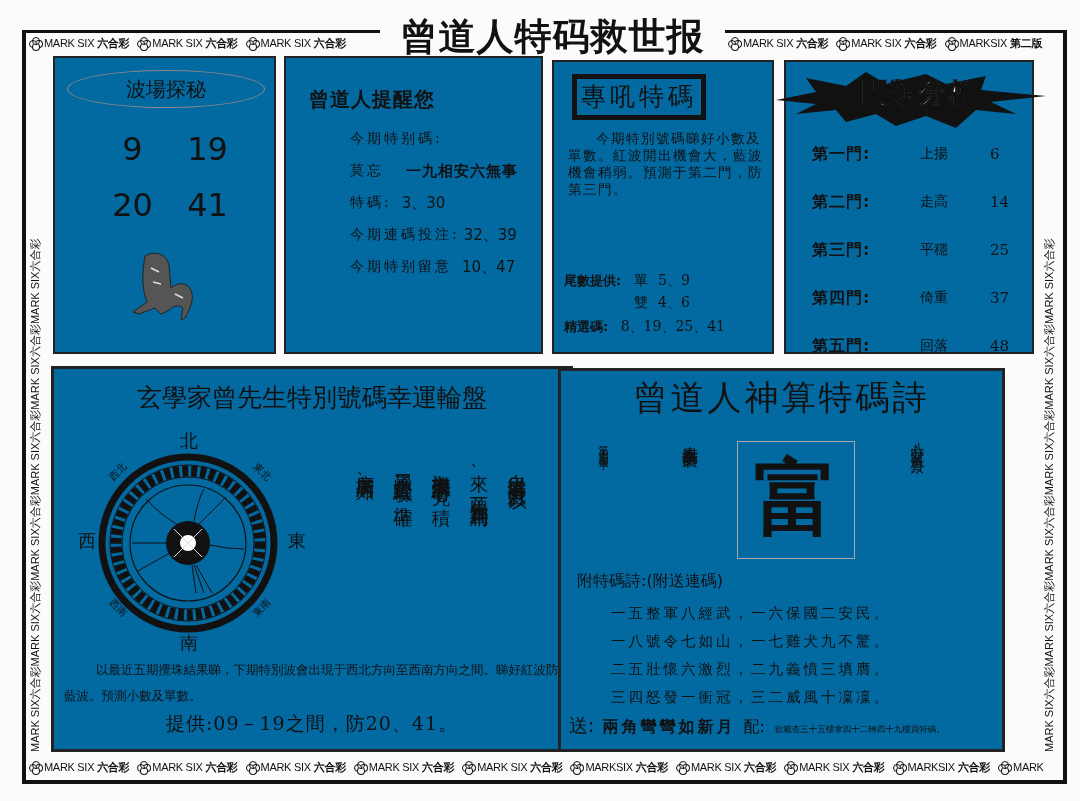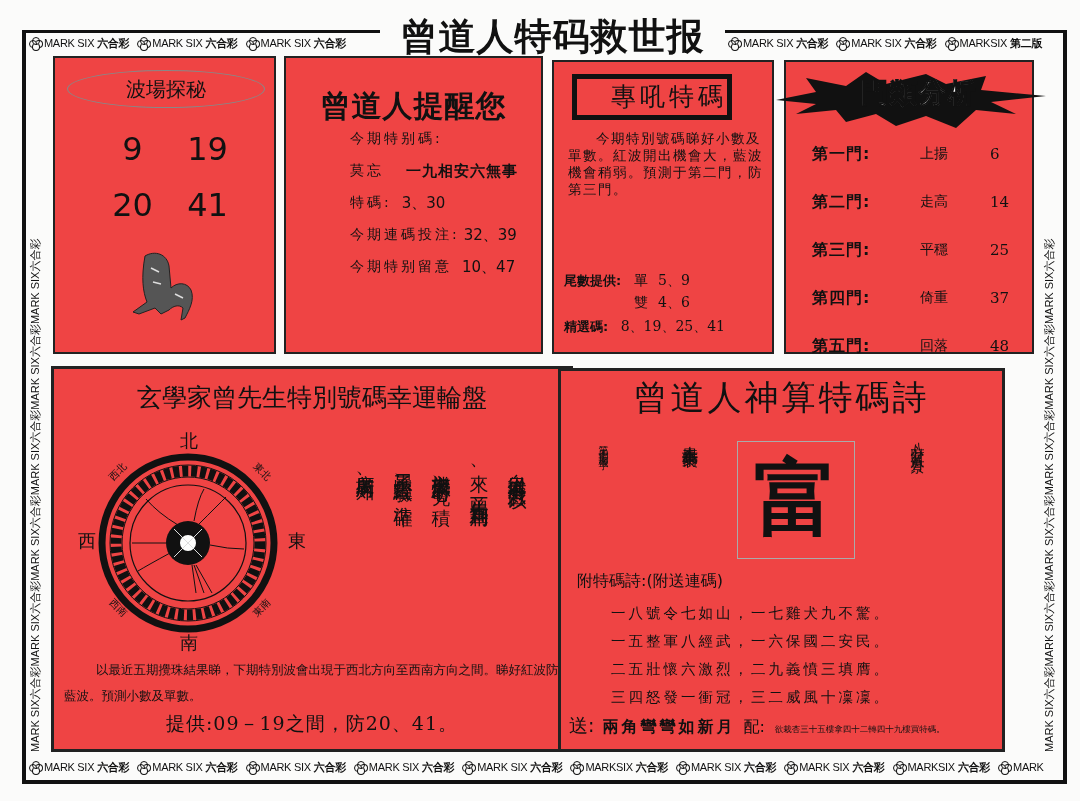--- a/index.html
+++ b/index.html
@@ -18,45 +18,45 @@
   .band-top-left { left: 28px; top: 34px; width: 350px; height: 18px; }
   .band-top-right { left: 727px; top: 34px; width: 335px; height: 18px; }
   .band-bottom { left: 28px; top: 757px; width: 1034px; height: 20px; }
   .band-vert { position: absolute; width: 20px; overflow: hidden; }
   .band-vert .rot { position: absolute; transform-origin: 0 0; transform: rotate(-90deg); white-space: nowrap; font-family: "Liberation Sans", sans-serif; font-size: 11px; display: flex; align-items: center; }
   .band-left { left: 26px; top: 56px; height: 696px; }
   .band-right { left: 1040px; top: 56px; height: 696px; }
 
   .masthead { position: absolute; left: 380px; top: 14px; width: 345px; height: 44px; background: #fbfbfa; font-family: "DejaVu Serif", serif; font-weight: bold; font-size: 37px; letter-spacing: 1px; text-align: center; line-height: 44px; }
 
-  .panel { position: absolute; border: 2px solid #222; background: #ef4444; }
+  .panel { position: absolute; border: 2px solid #222; background: #0369a1; }
   .p1 { left: 53px; top: 56px; width: 223px; height: 298px; }
   .p2 { left: 284px; top: 56px; width: 259px; height: 298px; }
   .p3 { left: 552px; top: 60px; width: 222px; height: 294px; }
   .p4 { left: 784px; top: 60px; width: 250px; height: 294px; }
   .p5 { left: 51px; top: 366px; width: 522px; height: 386px; border-width: 3px; }
   .p6 { left: 558px; top: 368px; width: 447px; height: 384px; border-width: 3px; }
 
   
   .oval { position: absolute; left: 12px; top: 12px; width: 198px; height: 38px; border: 1px solid #888; border-radius: 50%; text-align: center; line-height: 36px; font-family: "DejaVu Sans", sans-serif; font-size: 20px; }
   .numgrid { position: absolute; left: 40px; top: 72px; width: 150px; display: grid; grid-template-columns: 1fr 1fr; row-gap: 18px; font-family: "DejaVu Sans", sans-serif; font-size: 32px; text-align: center; }
   .dogpic { position: absolute; left: 70px; top: 190px; width: 80px; height: 75px; }
 
   
-  .p2-title { position: absolute; left: 0; top: 28px; width: 100%; text-align: center; font-family: "DejaVu Sans", sans-serif; font-weight: bold; font-size: 30px; letter-spacing: 1px; }
+  .p2-title { position: absolute; left: 0; top: 28px; width: 100%; text-align: left; font-family: "DejaVu Sans", sans-serif; font-weight: bold; font-size: 20px; letter-spacing: 1px; padding-left: 23px; }
   .p2-rows { position: absolute; left: 20px; top: 72px; width: 228px; font-family: "DejaVu Sans", sans-serif; font-size: 14px; }
   .p2-row { height: 32px; display: flex; align-items: flex-start; white-space: nowrap; margin-left: 44px; }
   .p2-row .lbl { letter-spacing: 3px; }
   .p2-row .val { margin-left: 10px; font-size: 15px; }
   .p2-row .val.bold { font-weight: bold; font-family: "DejaVu Serif", serif; letter-spacing: 1px; }
   .p2-row .val.red { font-size: 22px; margin-left: 48px; }
   .horse { display: inline-block; width: 26px; height: 18px; margin-left: 30px; }
 
   
-  .p3-title { position: absolute; left: 18px; top: 12px; width: 160px; height: 46px; border: 5px solid #111; text-align: right; line-height: 36px; font-family: "DejaVu Sans", sans-serif; font-size: 25px; letter-spacing: 4px; }
+  .p3-title { position: absolute; left: 18px; top: 12px; width: 134px; height: 46px; border: 5px solid #111; text-align: center; line-height: 36px; font-family: "DejaVu Sans", sans-serif; font-size: 25px; letter-spacing: 4px; }
   .p3-body { position: absolute; left: 14px; top: 68px; width: 200px; font-family: "DejaVu Sans", sans-serif; font-size: 13.5px; line-height: 17px; letter-spacing: 1.5px; text-indent: 28px; }
   .p3-tail { position: absolute; left: 10px; top: 208px; font-family: "DejaVu Sans", sans-serif; font-size: 14px; }
   .p3-tail .row { height: 22px; display: flex; align-items: center; white-space: nowrap; }
   .p3-tail .lab { font-weight: bold; width: 62px; font-size: 13px; }
   .p3-tail .k { margin: 0 10px 0 8px; }
   .p3-tail .v { font-family: "DejaVu Serif", serif; }
   .p3-pick { position: absolute; left: 10px; top: 256px; font-family: "DejaVu Sans", sans-serif; font-size: 14px; white-space: nowrap; }
   .p3-pick .lab { font-weight: bold; font-size: 13px; }
   .p3-pick .v { font-family: "DejaVu Serif", serif; margin-left: 8px; }
 
@@ -345,22 +345,22 @@
 </div>
 
 <div class="panel p6">
   <div class="p6-title">曾道人神算特碼詩</div>
   <div class="p6-issue">第三十四期玄機字</div>
   <div class="p6-v1">十裹春風十裹街</div>
   <div class="fu-box">富</div>
   <div class="p6-v2">八方財富八方景</div>
   <div class="p6-sub">附特碼詩:(附送連碼)</div>
   <div class="poem">
+    <div>一五整軍八經武，一六保國二安民。</div>
     <div>一八號令七如山，一七雞犬九不驚。</div>
-    <div>一五整軍八經武，一六保國二安民。</div>
     <div>二五壯懷六激烈，二九義憤三填膺。</div>
     <div>三四怒發一衝冠，三二威風十凜凜。</div>
   </div>
   <div class="p6-foot">
     <span class="s">送:</span>
     <span class="phr">兩角彎彎如新月</span>
     <span class="pei">配:</span>
     <span class="tiny">欲栽杏三十五樓拿四十二轉四十九樓買特碼。</span>
   </div>
 </div>

